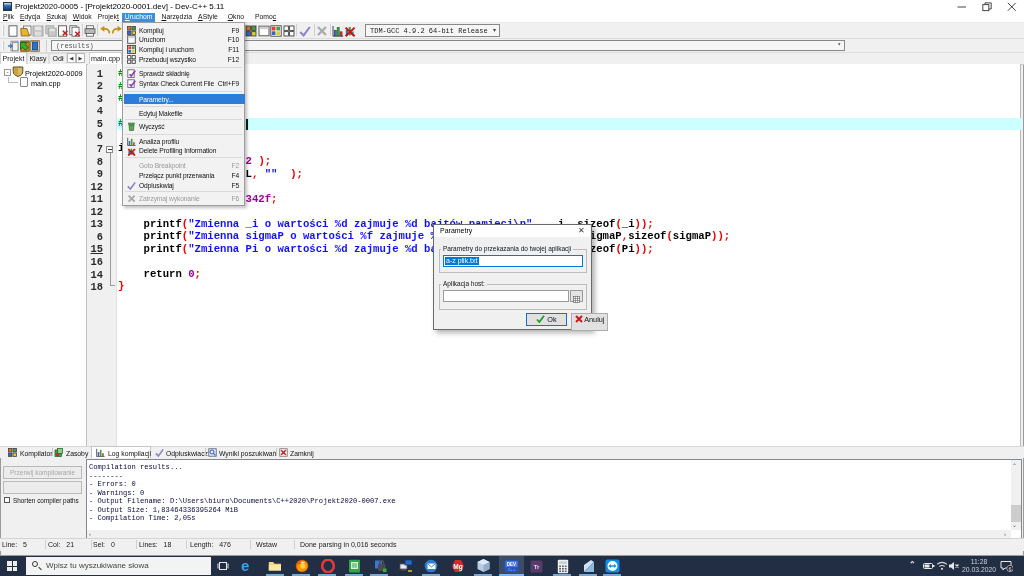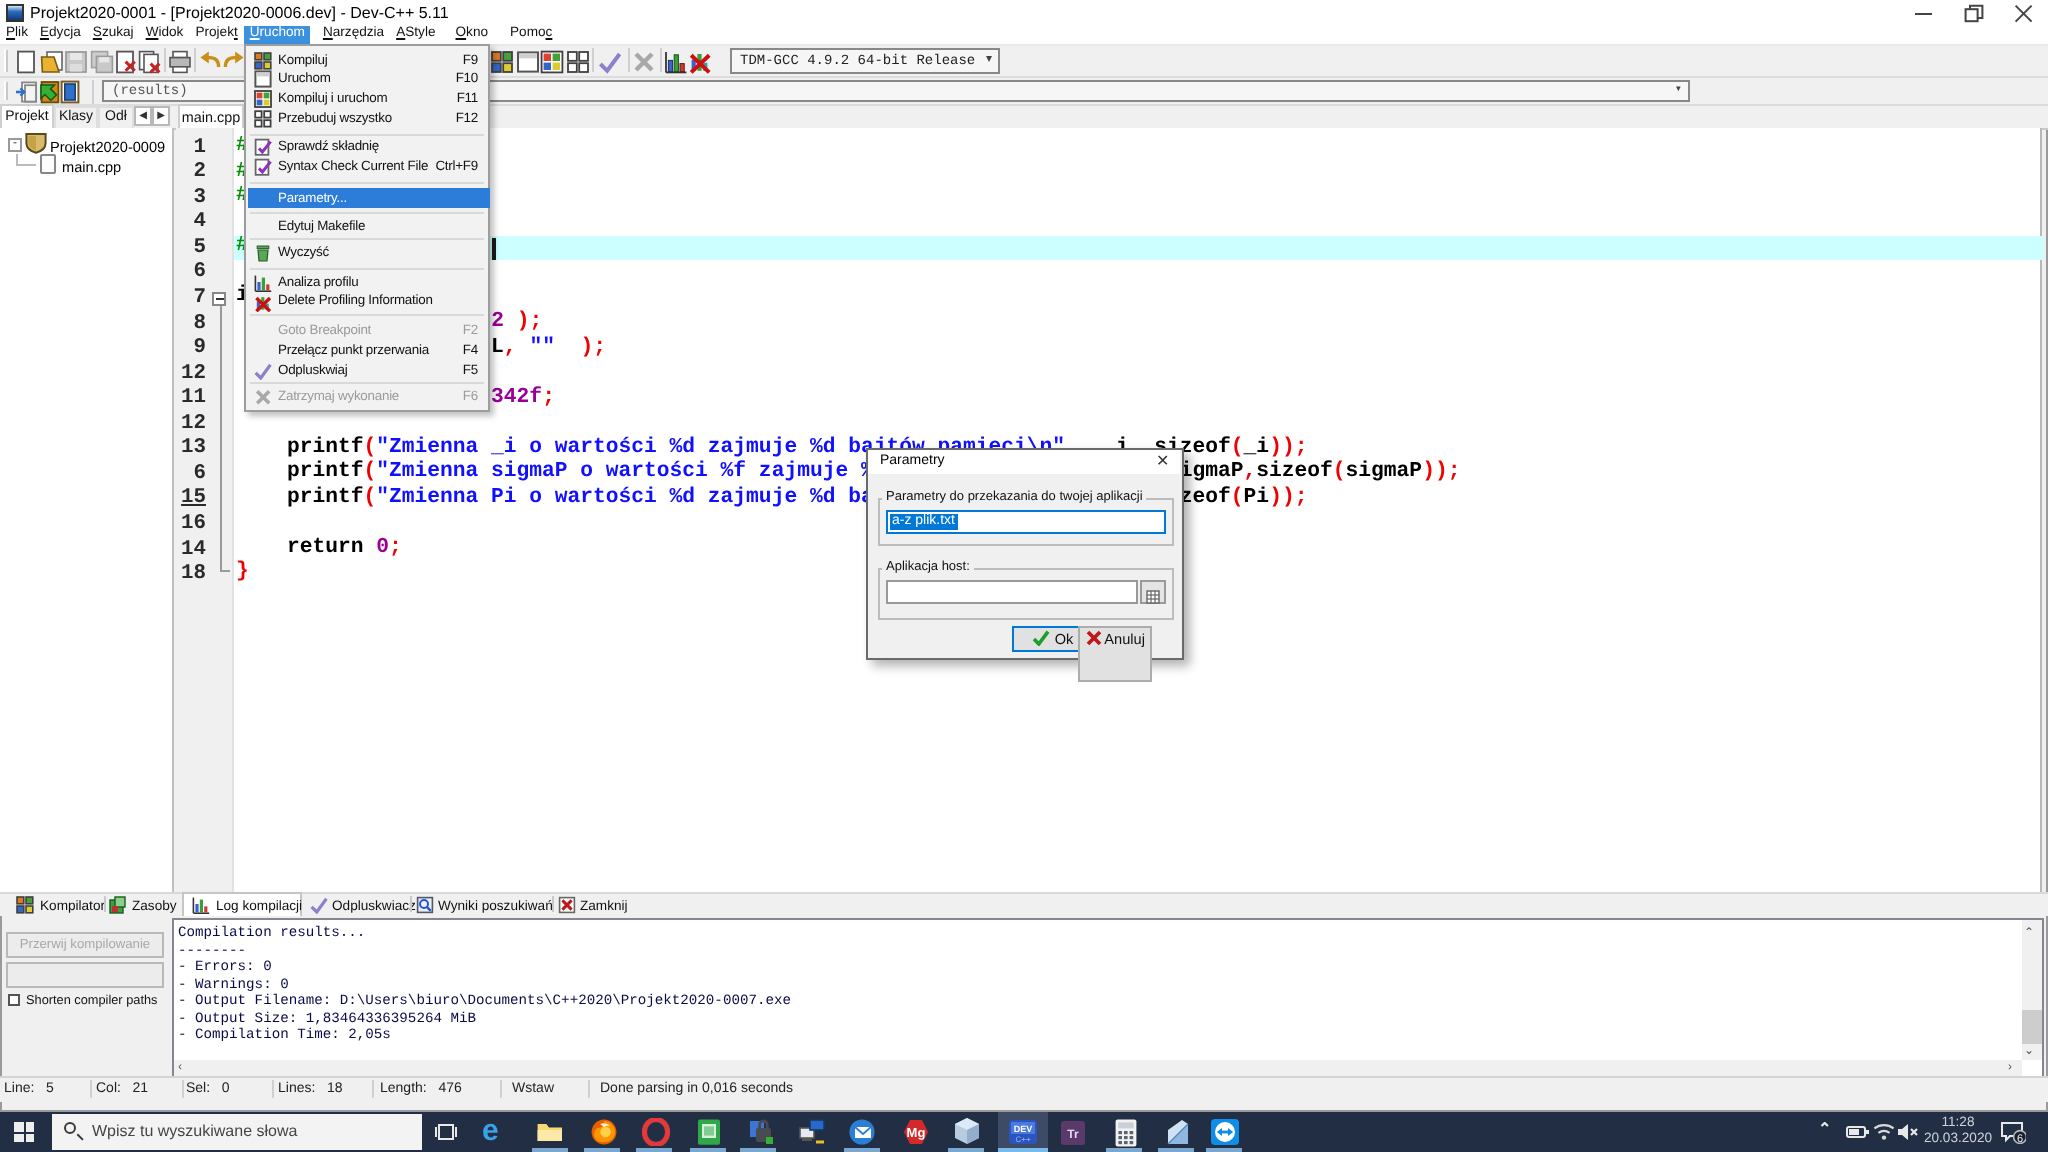--- a/index.html
+++ b/index.html
@@ -53,29 +53,29 @@
 .pitem .txt { position:absolute; left:15px; top:1.4px; white-space:nowrap; }
 .pitem .sc { position:absolute; right:6px; top:1.4px; }
 .pitem.gray { color:#9b9b9b; }
 .psep { position:absolute; left:2px; width:117px; height:1px; background:#d9d9d9; }
 .picon { position:absolute; left:2.5px; top:0.5px; width:9px; height:9px; }
 
 #dialog { left:433px; top:224px; width:159px; height:106px; background:#f0f0f0; border:1px solid #6a6a6a; box-shadow:3px 3px 5px rgba(0,0,0,0.3); z-index:60; }
 #dlg-title { left:0; top:0; width:156px; height:12px; background:#fff; }
 .grp { position:absolute; border:1px solid #bcbcbc; }
 .grplabel { position:absolute; font-size:6.5px; color:#111; background:#f0f0f0; padding:0 2px; white-space:nowrap; }
-.btn { position:absolute; background:#e1e1e1; border:1px solid #acacac; font-size:7.3px; text-align:center; color:#111; }
+.btn { position:absolute; background:#e1e1e1; border:1px solid #acacac; font-size:7.3px; text-align:center; color:#111;margin-left:20px; }
 </style>
 </head>
 <body>
 
 <div class="ab" style="left:0;top:0;width:1024px;height:556px;background:#f0f0f0;border:1px solid #9a9a9a;border-top:none;"></div>
 <div class="ab" id="titlebar"></div>
 <div class="ab" style="left:3px;top:2px;width:9px;height:9px;background:linear-gradient(180deg,#cfe6f8 0%,#2b6cb8 40%,#123c78 100%);border:1px solid #333;"></div>
-<div class="ab" id="title-text">Projekt2020-0001 - [Projekt2020-0006.dev] - Dev-C++ 5.11</div>
+<div class="ab" id="title-text">Projekt2020-0005 - [Projekt2020-0001.dev] - Dev-C++ 5.11</div>
 <svg class="ab" style="left:957px;top:2px;" width="10" height="10">
     <line x1="0.5" y1="5" x2="9" y2="5" stroke="#444" stroke-width="1"></line>
   </svg>
 <svg class="ab" style="left:982px;top:2px;" width="10" height="10">
     <rect x="0.8" y="2.6" width="6" height="6" fill="#fff" stroke="#444" stroke-width="1"></rect>
     <path d="M3 2.6 L3 0.9 L9.2 0.9 L9.2 7 L6.8 7" fill="none" stroke="#444" stroke-width="1"></path>
   </svg>
 <svg class="ab" style="left:1007px;top:2px;" width="10" height="10">
     <path d="M0.8 0.8 L8.8 8.8 M8.8 0.8 L0.8 8.8" stroke="#444" stroke-width="1"></path>
   </svg>
@@ -632,16 +632,16 @@
   <div class="ab" style="left:136px;top:65px;width:13px;height:12px;background:#e4e4e4;border:1px solid #9a9a9a;"><svg width="11" height="10">
         <rect x="2.5" y="1.5" width="6" height="6" fill="#fff" stroke="#666" stroke-width="0.7"></rect>
         <line x1="2.5" y1="3.5" x2="8.5" y2="3.5" stroke="#666" stroke-width="0.6"></line>
         <line x1="2.5" y1="5.5" x2="8.5" y2="5.5" stroke="#666" stroke-width="0.6"></line>
         <line x1="4.5" y1="1.5" x2="4.5" y2="7.5" stroke="#666" stroke-width="0.6"></line>
         <line x1="6.5" y1="1.5" x2="6.5" y2="7.5" stroke="#666" stroke-width="0.6"></line>
       </svg></div>
   <div class="btn" style="left:72px;top:88px;width:41px;height:13px;border:1px solid #0078d7;line-height:12px;"><svg width="9" height="8" style="vertical-align:-1px;">
         <path d="M1 4.5 L3.4 7 L8 0.8" stroke="#18a028" stroke-width="1.8" fill="none"></path>
       </svg> Ok</div>
-  <div class="btn" style="left:105px;top:88px;width:37px;height:28px;line-height:12px;"><svg width="8" height="8" style="vertical-align:-1px;">
+  <div class="btn" style="left:117px;top:88px;width:37px;height:18px;line-height:12px;"><svg width="8" height="8" style="vertical-align:-1px;">
         <path d="M1 1 L7 7 M7 1 L1 7" stroke="#c01818" stroke-width="1.9"></path>
       </svg> Anuluj</div>
 </div>
 
 </body></html>

